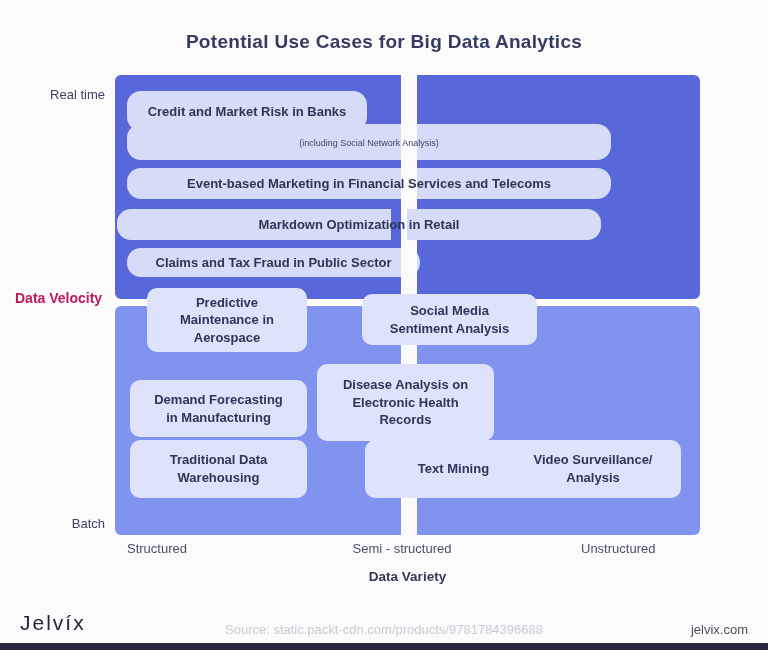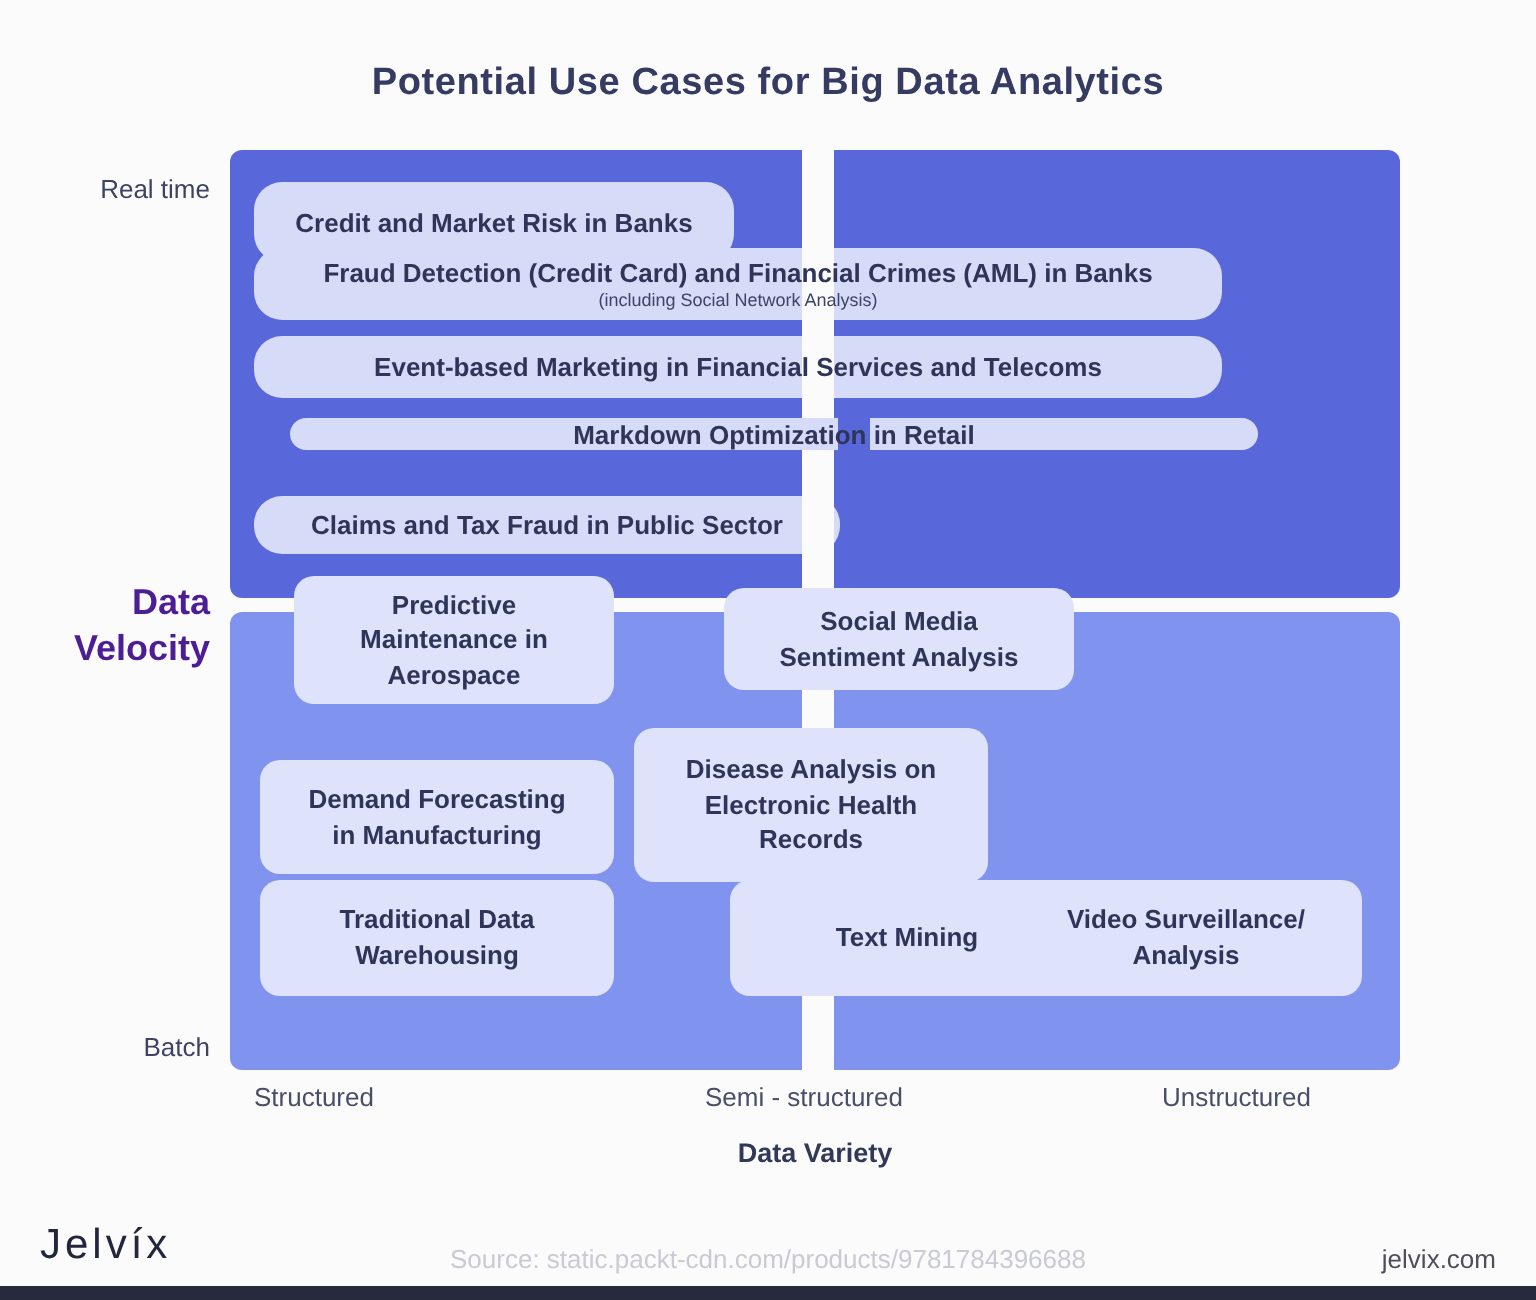--- a/index.html
+++ b/index.html
@@ -30,43 +30,43 @@
   }
   .pill .sub{font-size:9px;font-weight:500;color:#3c4468;margin-top:1px;}
   
   .cut{
     background:linear-gradient(90deg,#d6dbf7 0px,#d6dbf7 274px,
       rgba(0,0,0,0) 274px,rgba(0,0,0,0) 290px,#d6dbf7 290px,#d6dbf7 100%);
   }
   .pill-1{left:127px;top:91px;width:240px;height:40px;}
   .pill-2{left:127px;top:124px;width:484px;height:36px;}
   .pill-3{left:127px;top:168px;width:484px;height:31px;}
-  .pill-4{left:145px;top:209px;width:484px;height:16px;}
+  .pill-4{left:117px;top:209px;width:484px;height:31px;}
   .pill-5{left:127px;top:248px;width:293px;height:29px;}
   
   .box{
     z-index:2;display:flex;align-items:center;justify-content:center;
     background:#dee2fb;border-radius:10px;color:#2e3558;
     font-size:13px;font-weight:bold;text-align:center;line-height:1.35;
     box-sizing:border-box;padding:6px 18px;
   }
   .box-predictive{left:147px;top:288px;width:160px;height:64px;padding:16px 15px;}
   .box-social{left:362px;top:294px;width:175px;height:51px;}
   .box-demand{left:130px;top:380px;width:177px;height:57px;}
   .box-disease{left:317px;top:364px;width:177px;height:77px;}
   .box-traditional{left:130px;top:440px;width:177px;height:58px;}
   .box-textmining{left:317px;top:440px;width:177px;height:58px;margin-left:48px;}
   .box-video{left:505px;top:440px;width:176px;height:58px;}
   
   .y-tick{left:20px;width:85px;text-align:right;font-size:13px;color:#3e4363;}
   .y-top{top:87px;}
   .y-bottom{top:516px;}
   .y-title{
-    left:15px;top:290px;width:90px;text-align:right;
-    font-size:18px;font-weight:bold;color:#4c1d95;line-height:1.25;
+    left:15px;top:290px;width:90px;text-align:left;
+    font-size:14px;font-weight:bold;color:#be185d;line-height:1.25;
   }
   .x-tick{top:541px;font-size:13px;color:#4a4f68;}
   .x-tick-1{left:127px;}
   .x-tick-2{left:322px;width:160px;text-align:center;}
   .x-tick-3{left:581px;}
   .x-title{
     left:115px;top:569px;width:585px;text-align:center;
     font-size:13.5px;font-weight:bold;color:#323858;
   }
   
@@ -82,21 +82,20 @@
 
 <div class="abs region region-top"></div>
 <div class="abs region region-bottom"></div>
 <div class="abs strip strip-top"></div>
 <div class="abs strip strip-bottom"></div>
 
 <div class="abs pill pill-1">
   <span>Credit and Market Risk in Banks</span>
 </div>
 <div class="abs pill pill-2 cut">
-  <span>Fraud Detection (Credit Card) and Financial Crimes (AML) in Banks</span>
   <span class="sub">(including Social Network Analysis)</span>
 </div>
 <div class="abs pill pill-3 cut">
   <span>Event-based Marketing in Financial Services and Telecoms</span>
 </div>
 <div class="abs pill pill-4 cut">
   <span>Markdown Optimization in Retail</span>
 </div>
 <div class="abs pill pill-5 cut">
   <span>Claims and Tax Fraud in Public Sector</span>

